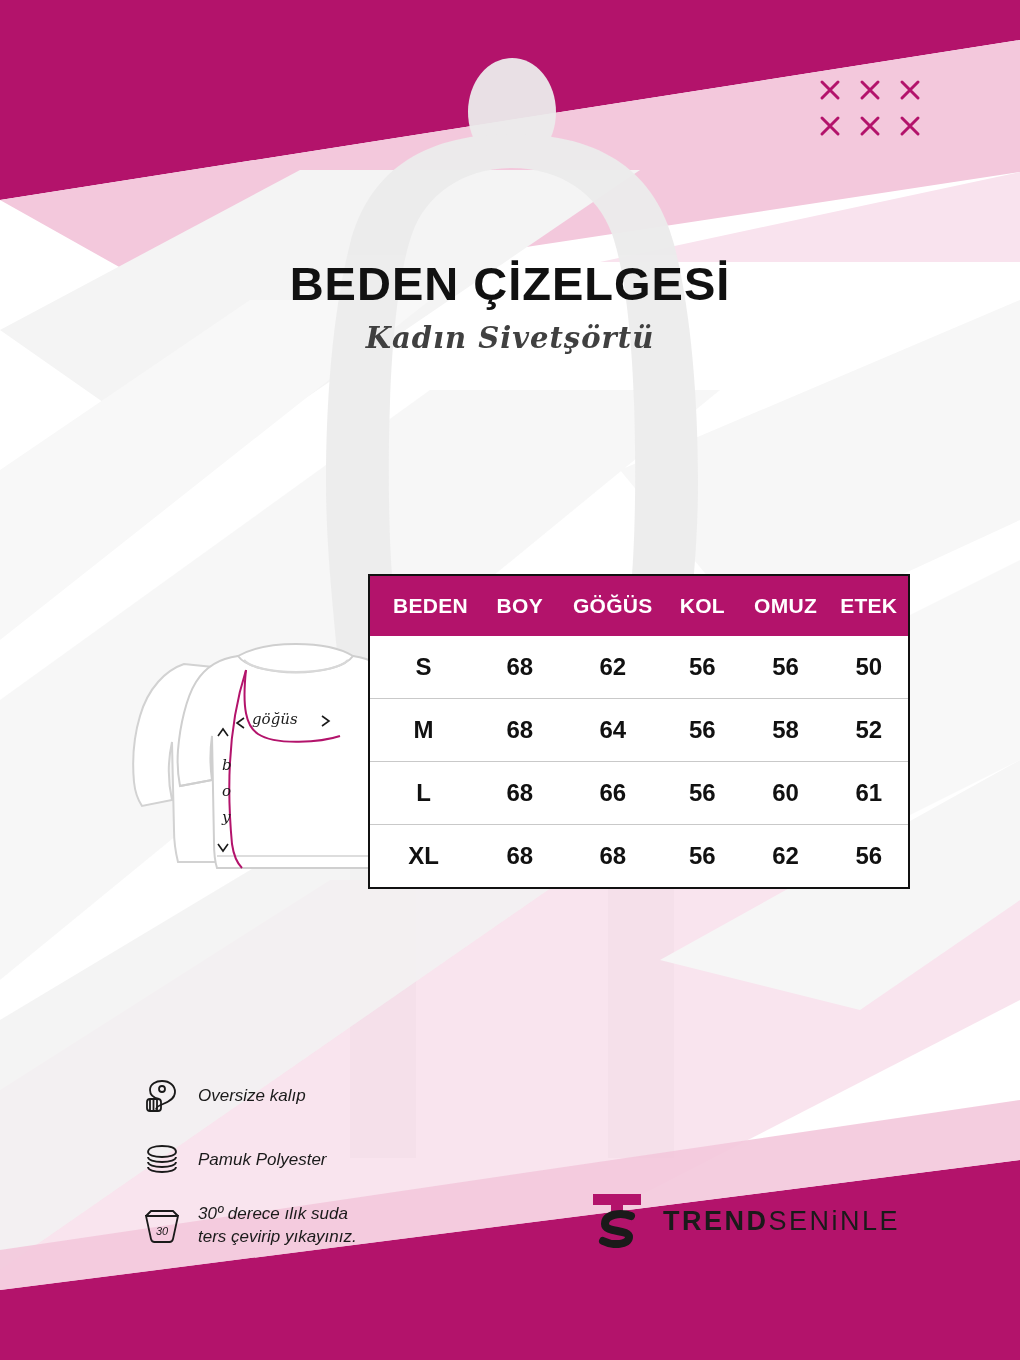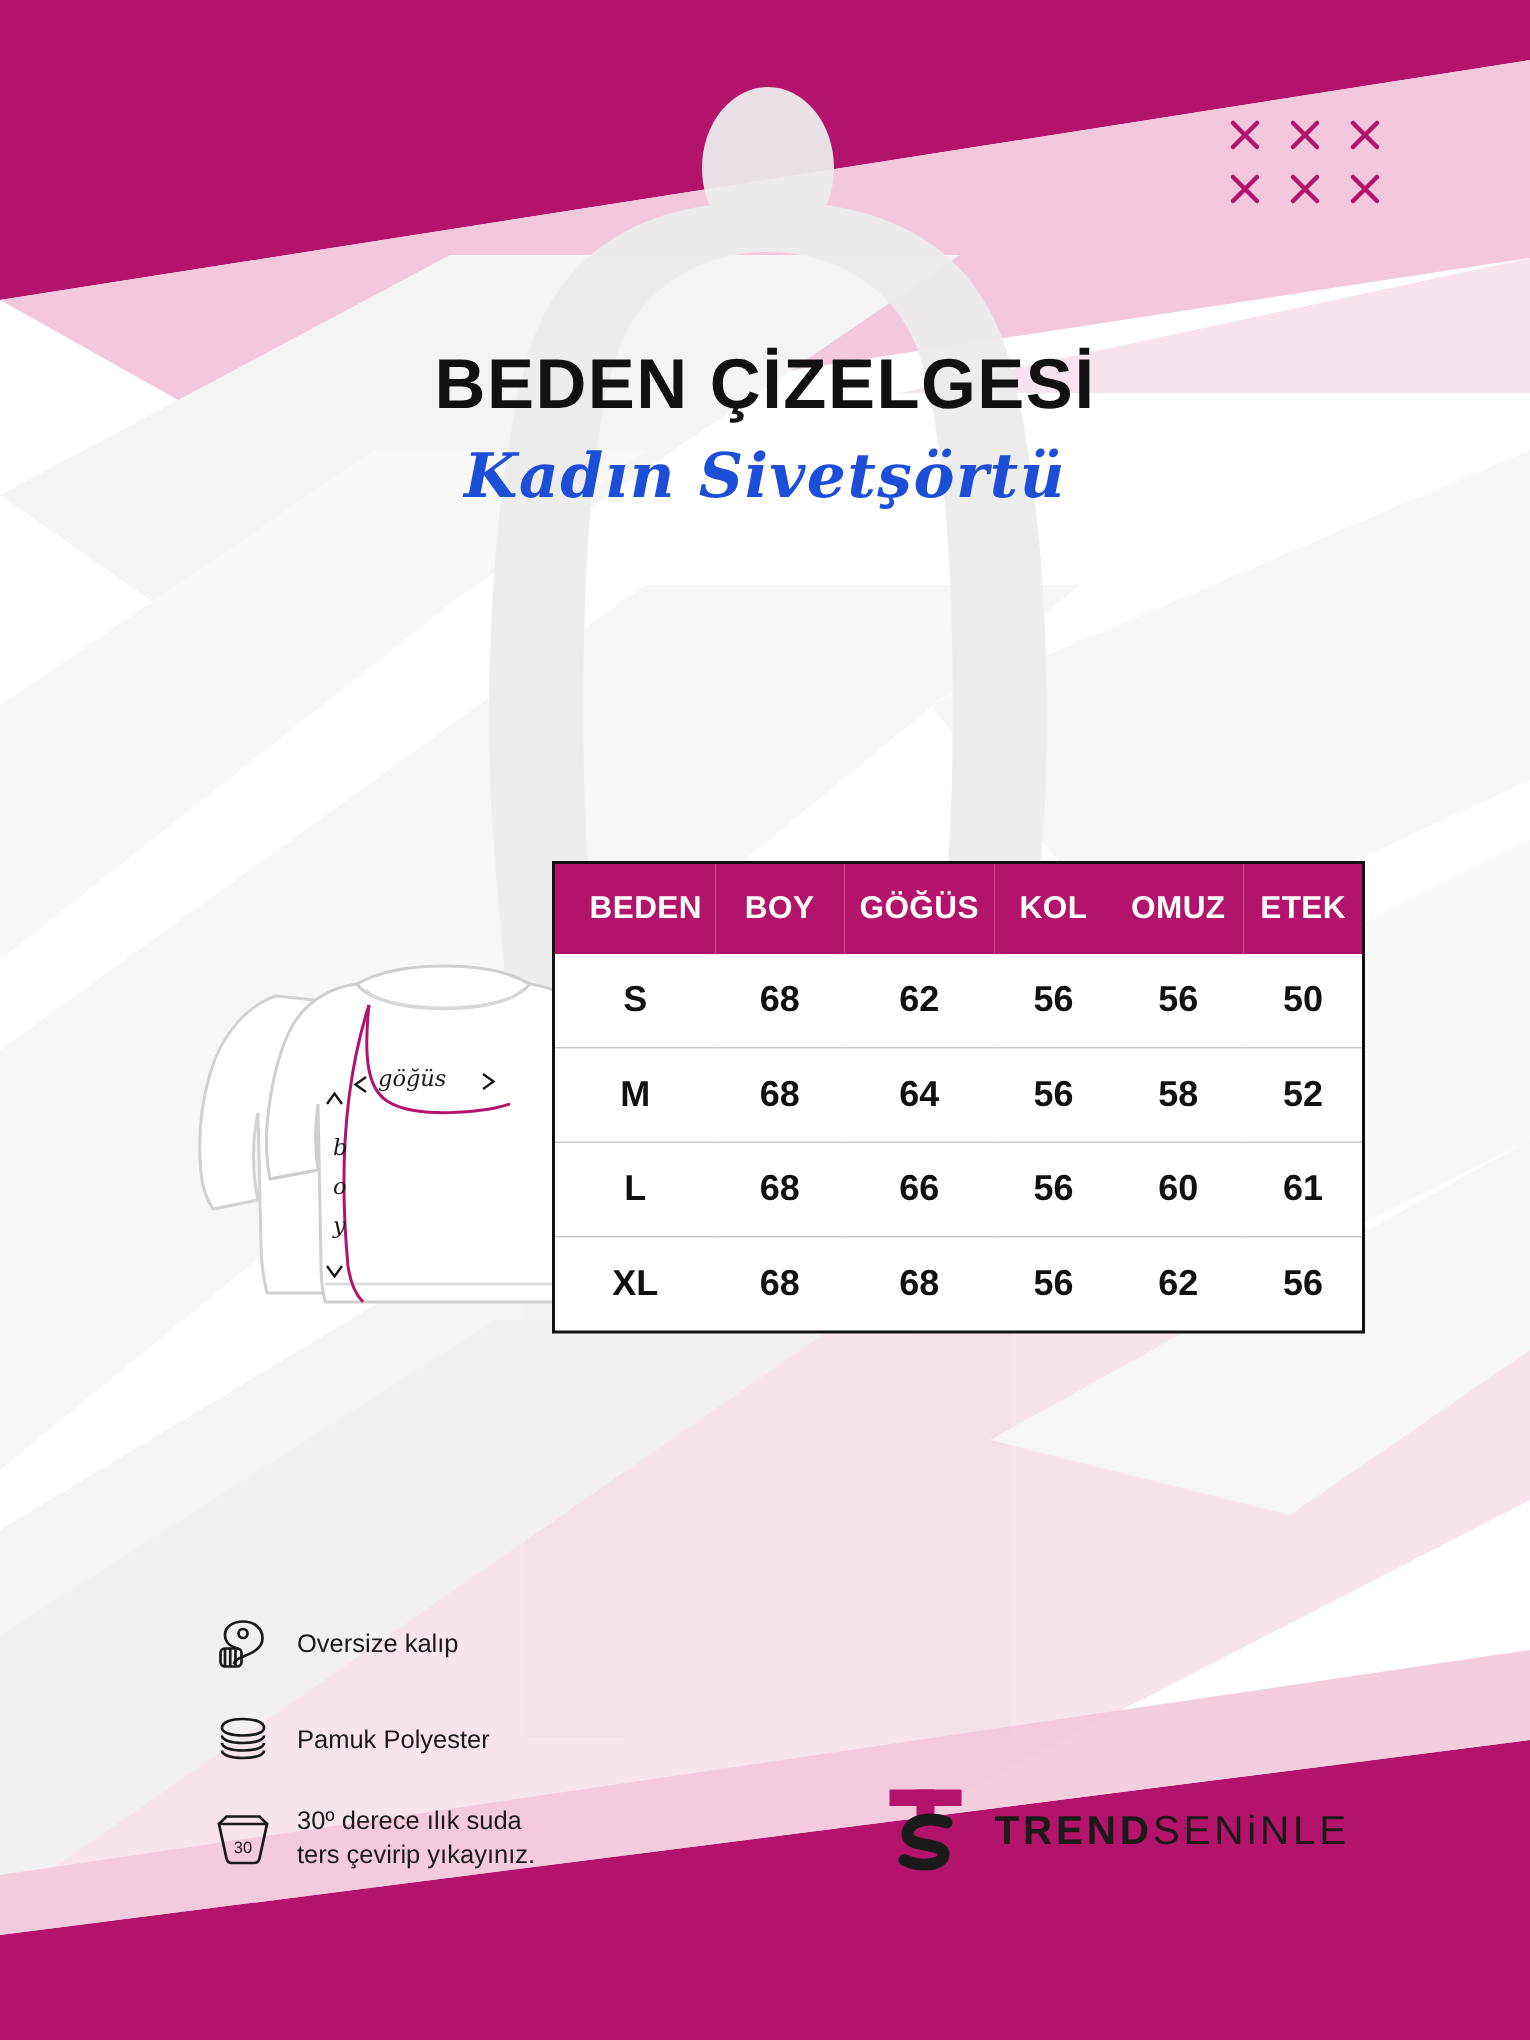--- a/index.html
+++ b/index.html
@@ -26,25 +26,26 @@
     top: 228px; left: 0; right: 0;
     text-align: center;
     z-index: 5;
   }
   .main-title {
     font-size: 47px;
     font-weight: 700;
     letter-spacing: 1px;
     color: #111111;
     font-family: "Liberation Sans", sans-serif;
+    margin-top: 28px;
   }
   .sub-title {
     margin-top: 10px;
-    font-size: 41px;
-    color: #1d4ed8;
+    font-size: 29px;
+    color: #404040;
     font-family: "DejaVu Serif", serif;
     font-style: italic;
     font-weight: 600;
     letter-spacing: 1px;
   }
 
   
   .table-wrap {
     position: absolute;
     left: 368px; top: 574px;
@@ -86,20 +87,21 @@
     left: 126px; top: 630px;
     width: 290px; height: 270px;
     z-index: 6;
   }
 
   
   .features {
     position: absolute;
     left: 140px; top: 1075px;
     z-index: 6;
+    font-style: italic;
   }
   .feature-row {
     display: flex;
     align-items: center;
     margin-bottom: 22px;
   }
   .feature-icon {
     width: 44px; height: 42px;
     flex: 0 0 44px;
     display: flex; align-items: center; justify-content: center;

